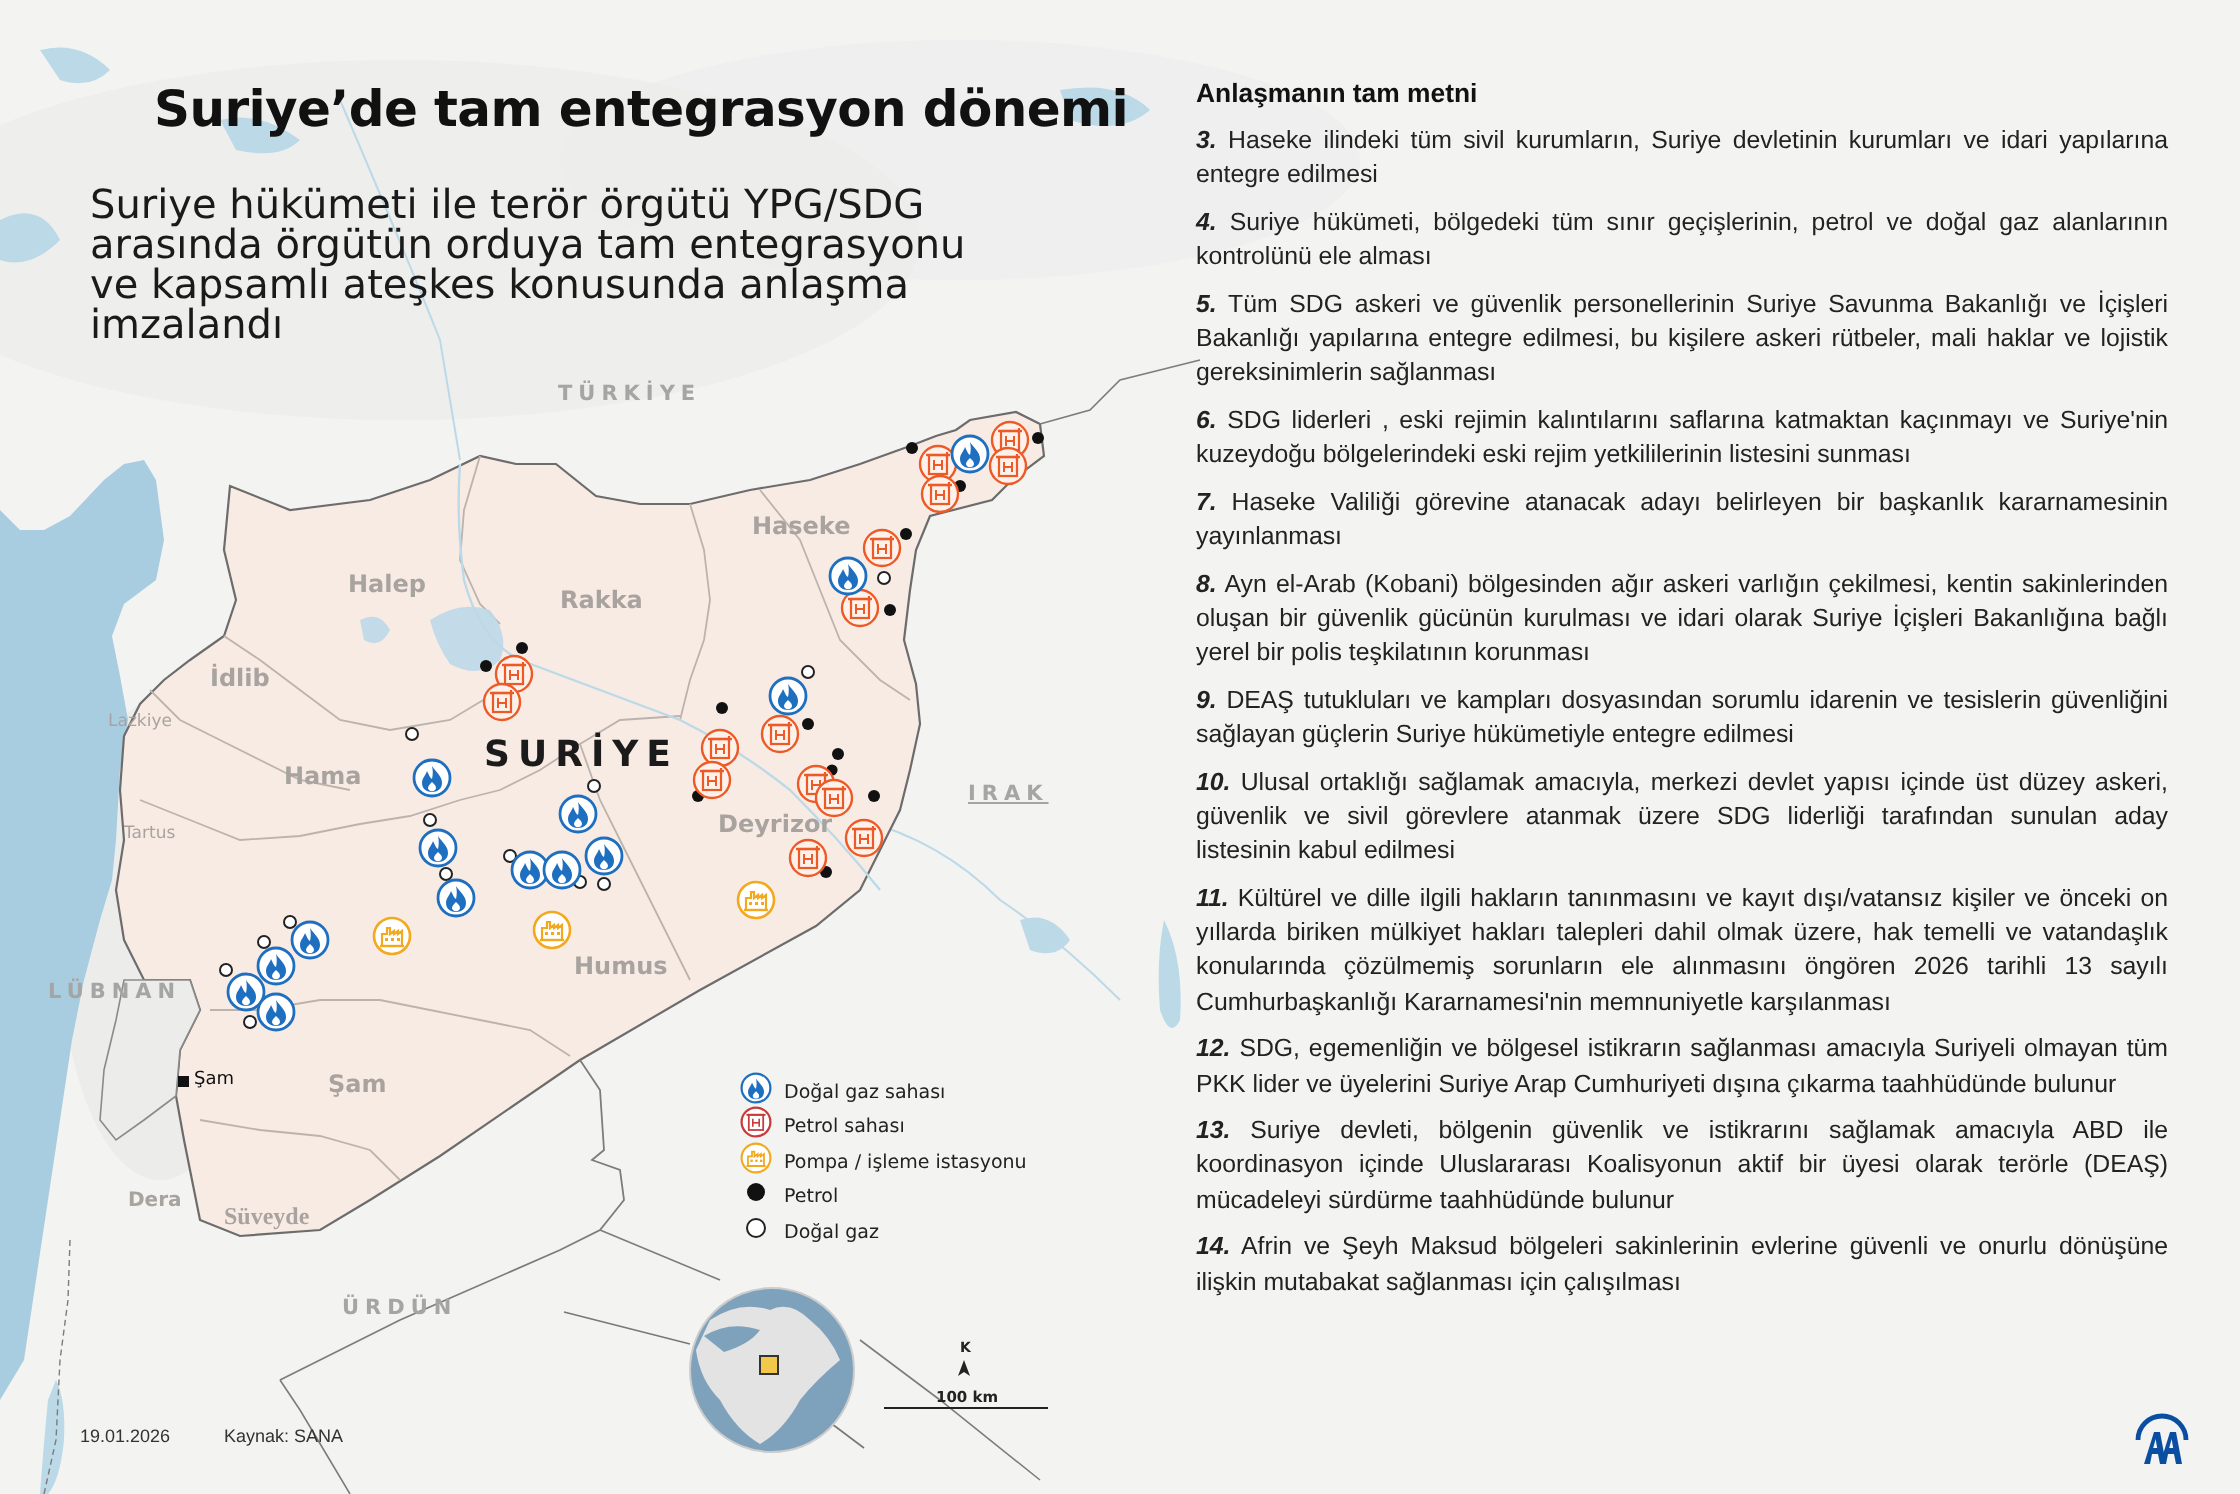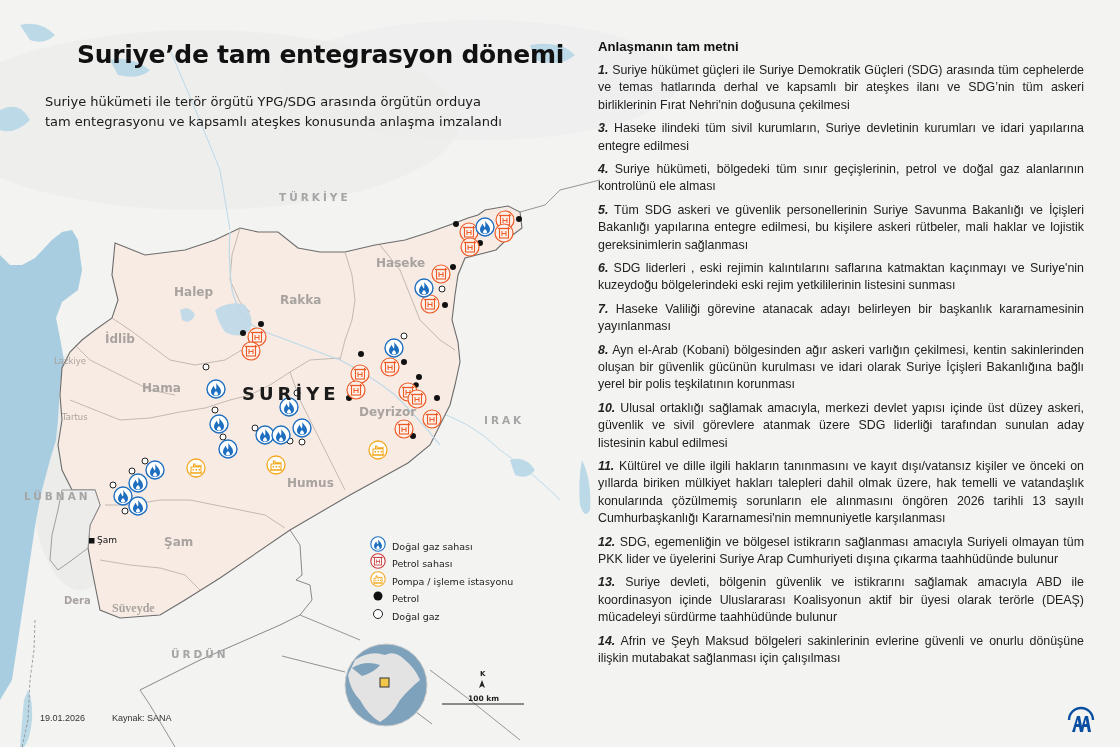--- a/index.html
+++ b/index.html
@@ -10,35 +10,35 @@
     color:#1b1b1b;
   }
   #map-svg { position:absolute; left:0; top:0; width:1120px; height:747px; }
   .title {
     position:absolute; left:45px; top:40px;
     font-family:"DejaVu Sans", sans-serif; font-weight:bold;
     font-size:25px; letter-spacing:-0.3px; color:#111;margin-left:32px;
   }
   .subtitle {
     position:absolute; left:45px; top:92px; width:460px;
-    font-family:"DejaVu Sans", sans-serif; font-size:13px; line-height:20px; color:#1a1a1a;
+    font-family:"DejaVu Sans", sans-serif; font-size:20px; line-height:20px; color:#1a1a1a;
   }
   .panel {
     position:absolute; left:598px; top:38px; width:486px;
     font-family:"Liberation Sans", sans-serif; font-size:12.4px; line-height:17.2px;
     color:#222; text-align:justify;
   }
   .panel h2 { margin:0 0 7px 0; font-size:13.2px; font-weight:bold; color:#111; }
   .panel .item { margin:0 0 6.5px 0; }
   .panel .num { font-weight:bold; font-style:italic; }
   .lbl { position:absolute; font-family:"DejaVu Sans", sans-serif; white-space:nowrap; }
   .country { color:#a5a5a5; font-size:10.5px; letter-spacing:3px; font-weight:bold; }
   .prov { color:#a8a39f; font-size:12px; font-weight:bold; }
   .small-prov { color:#a8a39f; font-size:8.5px; }
-  .syria-lbl { color:#1b1b1b; font-size:18px; letter-spacing:4px; font-weight:bold;margin-top:16px; }
+  .syria-lbl { color:#1b1b1b; font-size:18px; letter-spacing:4px; font-weight:bold; }
   .legend { position:absolute; left:369px; top:534px; font-family:"DejaVu Sans", sans-serif; font-size:9.5px; color:#222; }
   .legend .row { display:flex; align-items:flex-end; height:17.5px; }
   .legend .sym { width:18px; height:16px; margin-right:5px; display:flex; align-items:center; justify-content:center; }
   .footer { position:absolute; top:713px; font-size:9px; color:#333; font-family:"Liberation Sans", sans-serif; }
   .scale-lbl { position:absolute; left:468px; top:694px; font-size:7.5px; font-family:"DejaVu Sans", sans-serif; color:#222; font-weight:bold;}
   .north-lbl { position:absolute; left:480px; top:670px; font-size:7px; font-family:"DejaVu Sans", sans-serif; color:#222; font-weight:bold;}
   .logo { position:absolute; left:1066px; top:704px; }
 </style>
 </head>
 <body>
@@ -217,21 +217,21 @@
 
   <path d="M482,680 L485,688 L482,686 L479,688 Z" fill="#222"></path>
 
   <line x1="442" y1="704" x2="524" y2="704" stroke="#222" stroke-width="1"></line>
 </svg>
 
 <div class="title">Suriye’de tam entegrasyon dönemi</div>
 <div class="subtitle">Suriye hükümeti ile terör örgütü YPG/SDG arasında örgütün orduya tam entegrasyonu ve kapsamlı ateşkes konusunda anlaşma imzalandı</div>
 
 <div class="lbl country" style="left:279px; top:191px;">TÜRKİYE</div>
-<div class="lbl country" style="left:484px; top:414px;">IRAK</div>
+<div class="lbl country" style="left:484px; top:391px;text-decoration:underline;">IRAK</div>
 <div class="lbl country" style="left:24px; top:490px;">LÜBNAN</div>
 <div class="lbl country" style="left:171px; top:648px;">ÜRDÜN</div>
 <div class="lbl syria-lbl" style="left:242px; top:367px;">SURİYE</div>
 
 <div class="lbl prov" style="left:174px; top:285px;">Halep</div>
 <div class="lbl prov" style="left:280px; top:293px;">Rakka</div>
 <div class="lbl prov" style="left:376px; top:256px;">Haseke</div>
 <div class="lbl prov" style="left:105px; top:332px;">İdlib</div>
 <div class="lbl prov" style="left:142px; top:381px;">Hama</div>
 <div class="lbl prov" style="left:359px; top:405px;">Deyrizor</div>
@@ -287,27 +287,27 @@
 </div>
 
 <div class="north-lbl">K</div>
 <div class="scale-lbl">100 km</div>
 
 <div class="footer" style="left:40px;">19.01.2026</div>
 <div class="footer" style="left:112px;">Kaynak: SANA</div>
 
 <div class="panel">
   <h2>Anlaşmanın tam metni</h2>
-  <div class="item"><span class="num">1.</span><span> Suriye hükümet güçleri ile Suriye Demokratik Güçleri (SDG) arasında tüm cephelerde ve temas hatlarında derhal ve kapsamlı bir ateşkes ilanı ve SDG’nin tüm askeri birliklerinin Fırat Nehri'nin doğusuna çekilmesi</span></div>
   <div class="item"><span class="num">3.</span><span> Haseke ilindeki tüm sivil kurumların, Suriye devletinin kurumları ve idari yapılarına entegre edilmesi</span></div>
   <div class="item"><span class="num">4.</span><span> Suriye hükümeti, bölgedeki tüm sınır geçişlerinin, petrol ve doğal gaz alanlarının kontrolünü ele alması</span></div>
   <div class="item"><span class="num">5.</span><span> Tüm SDG askeri ve güvenlik personellerinin Suriye Savunma Bakanlığı ve İçişleri Bakanlığı yapılarına entegre edilmesi, bu kişilere askeri rütbeler, mali haklar ve lojistik gereksinimlerin sağlanması</span></div>
   <div class="item"><span class="num">6.</span><span> SDG liderleri , eski rejimin kalıntılarını saflarına katmaktan kaçınmayı ve Suriye'nin kuzeydoğu bölgelerindeki eski rejim yetkililerinin listesini sunması</span></div>
   <div class="item"><span class="num">7.</span><span> Haseke Valiliği görevine atanacak adayı belirleyen bir başkanlık kararnamesinin yayınlanması</span></div>
   <div class="item"><span class="num">8.</span><span> Ayn el-Arab (Kobani) bölgesinden ağır askeri varlığın çekilmesi, kentin sakinlerinden oluşan bir güvenlik gücünün kurulması ve idari olarak Suriye İçişleri Bakanlığına bağlı yerel bir polis teşkilatının korunması</span></div>
+  <div class="item"><span class="num">9.</span><span> DEAŞ tutukluları ve kampları dosyasından sorumlu idarenin ve tesislerin güvenliğini sağlayan güçlerin Suriye hükümetiyle entegre edilmesi</span></div>
   <div class="item"><span class="num">10.</span><span> Ulusal ortaklığı sağlamak amacıyla, merkezi devlet yapısı içinde üst düzey askeri, güvenlik ve sivil görevlere atanmak üzere SDG liderliği tarafından sunulan aday listesinin kabul edilmesi</span></div>
   <div class="item"><span class="num">11.</span><span> Kültürel ve dille ilgili hakların tanınmasını ve kayıt dışı/vatansız kişiler ve önceki on yıllarda biriken mülkiyet hakları talepleri dahil olmak üzere, hak temelli ve vatandaşlık konularında çözülmemiş sorunların ele alınmasını öngören 2026 tarihli 13 sayılı Cumhurbaşkanlığı Kararnamesi'nin memnuniyetle karşılanması</span></div>
   <div class="item"><span class="num">12.</span><span> SDG, egemenliğin ve bölgesel istikrarın sağlanması amacıyla Suriyeli olmayan tüm PKK lider ve üyelerini Suriye Arap Cumhuriyeti dışına çıkarma taahhüdünde bulunur</span></div>
   <div class="item"><span class="num">13.</span><span> Suriye devleti, bölgenin güvenlik ve istikrarını sağlamak amacıyla ABD ile koordinasyon içinde Uluslararası Koalisyonun aktif bir üyesi olarak terörle (DEAŞ) mücadeleyi sürdürme taahhüdünde bulunur</span></div>
   <div class="item"><span class="num">14.</span><span> Afrin ve Şeyh Maksud bölgeleri sakinlerinin evlerine güvenli ve onurlu dönüşüne ilişkin mutabakat sağlanması için çalışılması</span></div>
 </div>
 
 <div class="logo">
   <svg width="30" height="30" viewBox="0 0 30 30">
     <path d="M3,16 A12,12 0 0 1 27,16" fill="none" stroke="#0a4ea2" stroke-width="2.4"></path>

